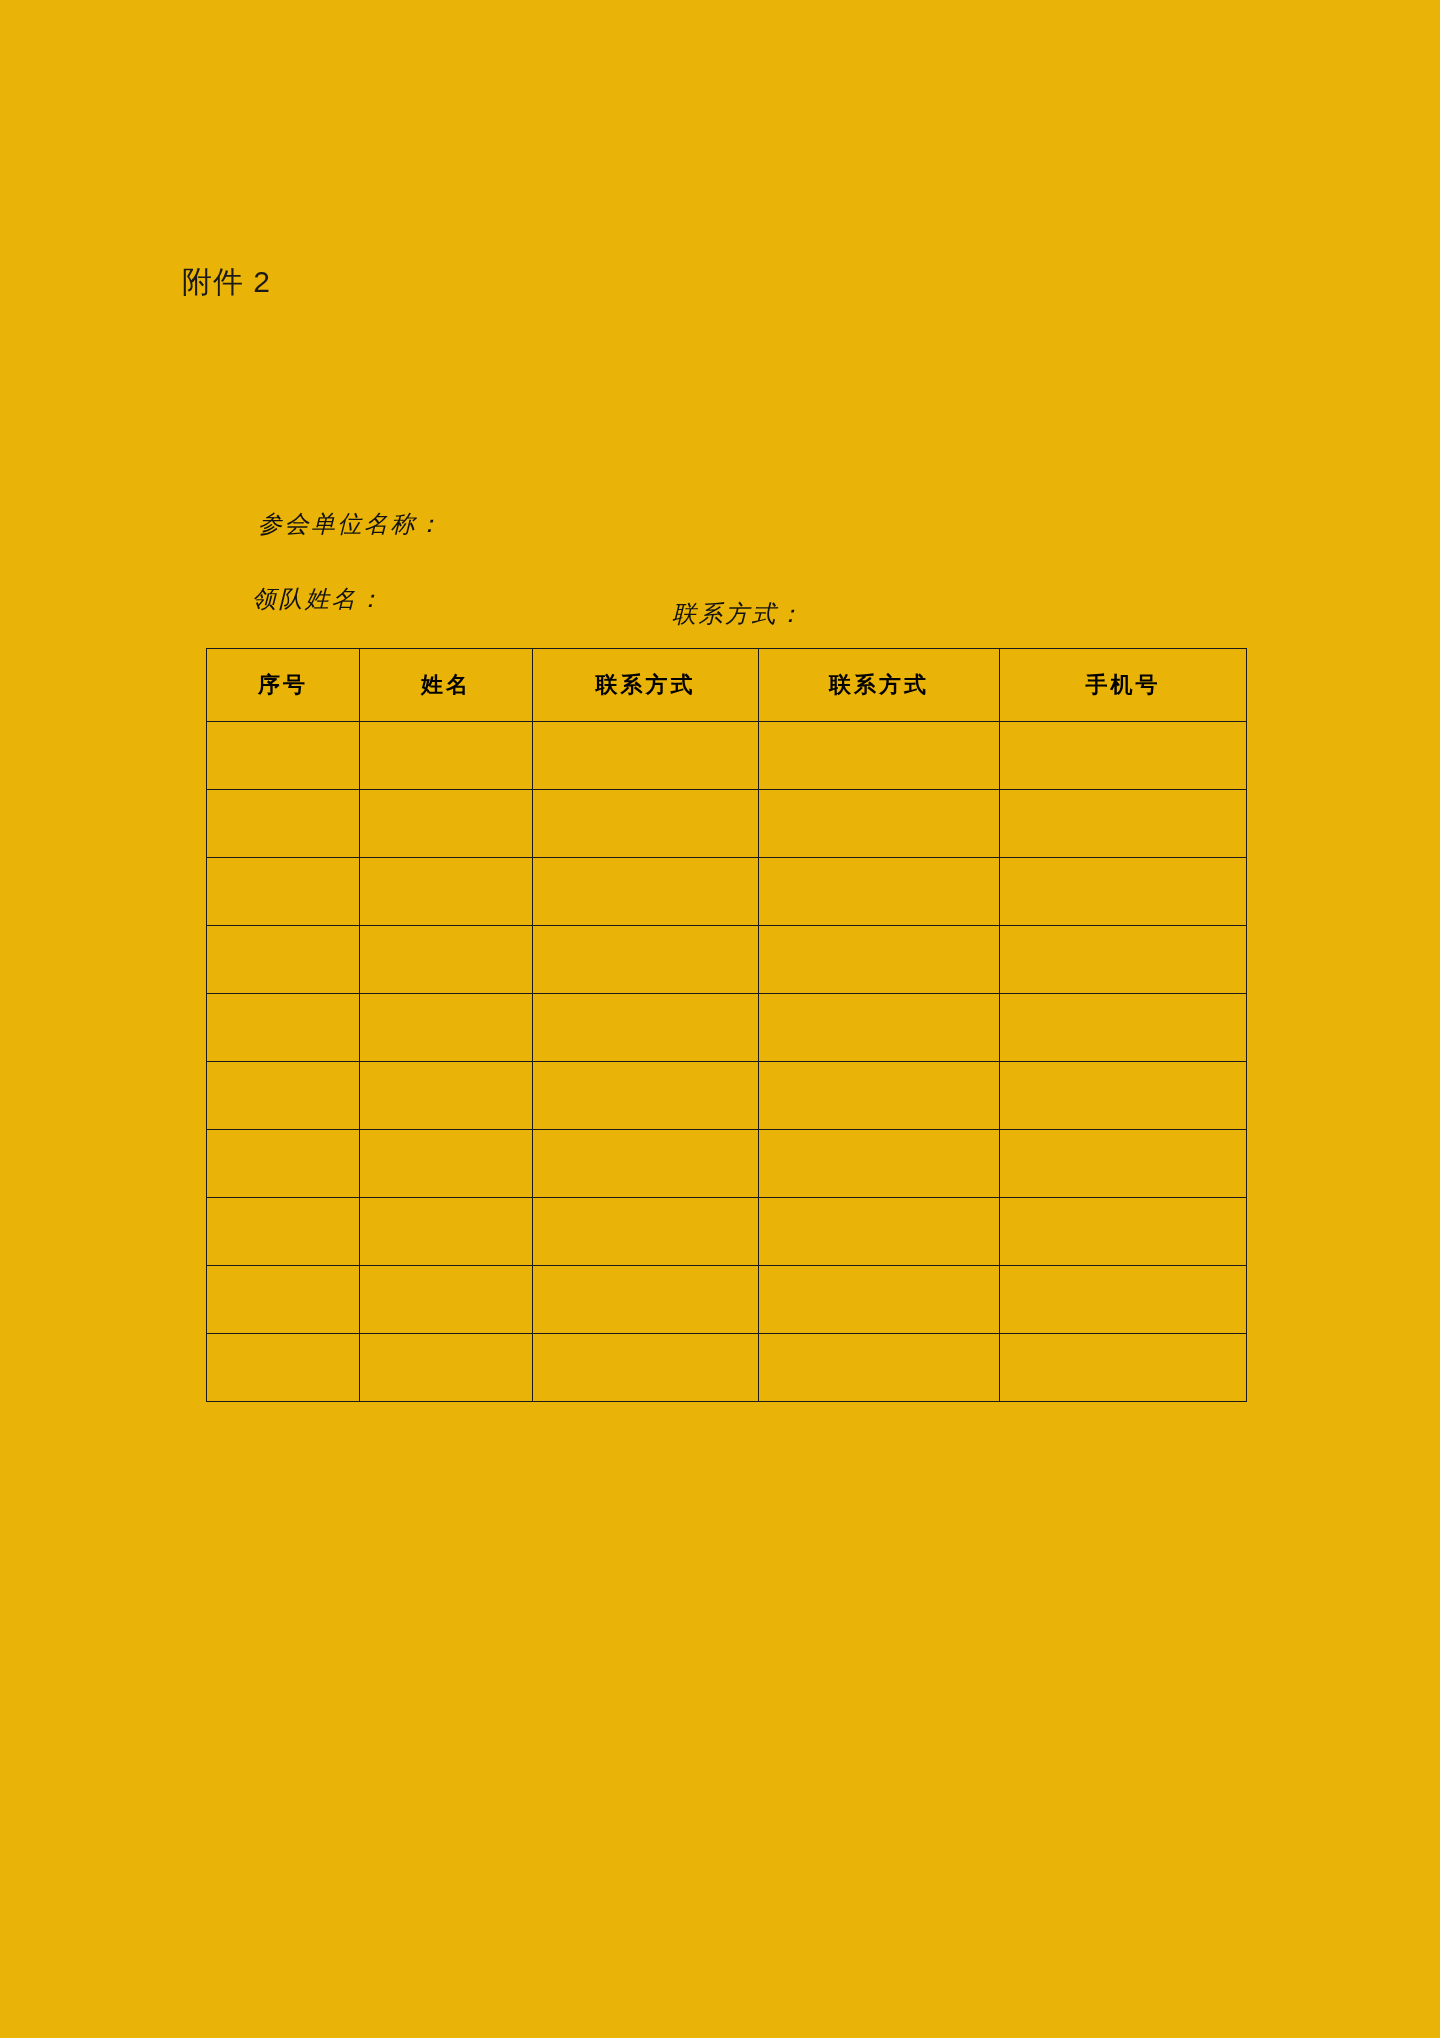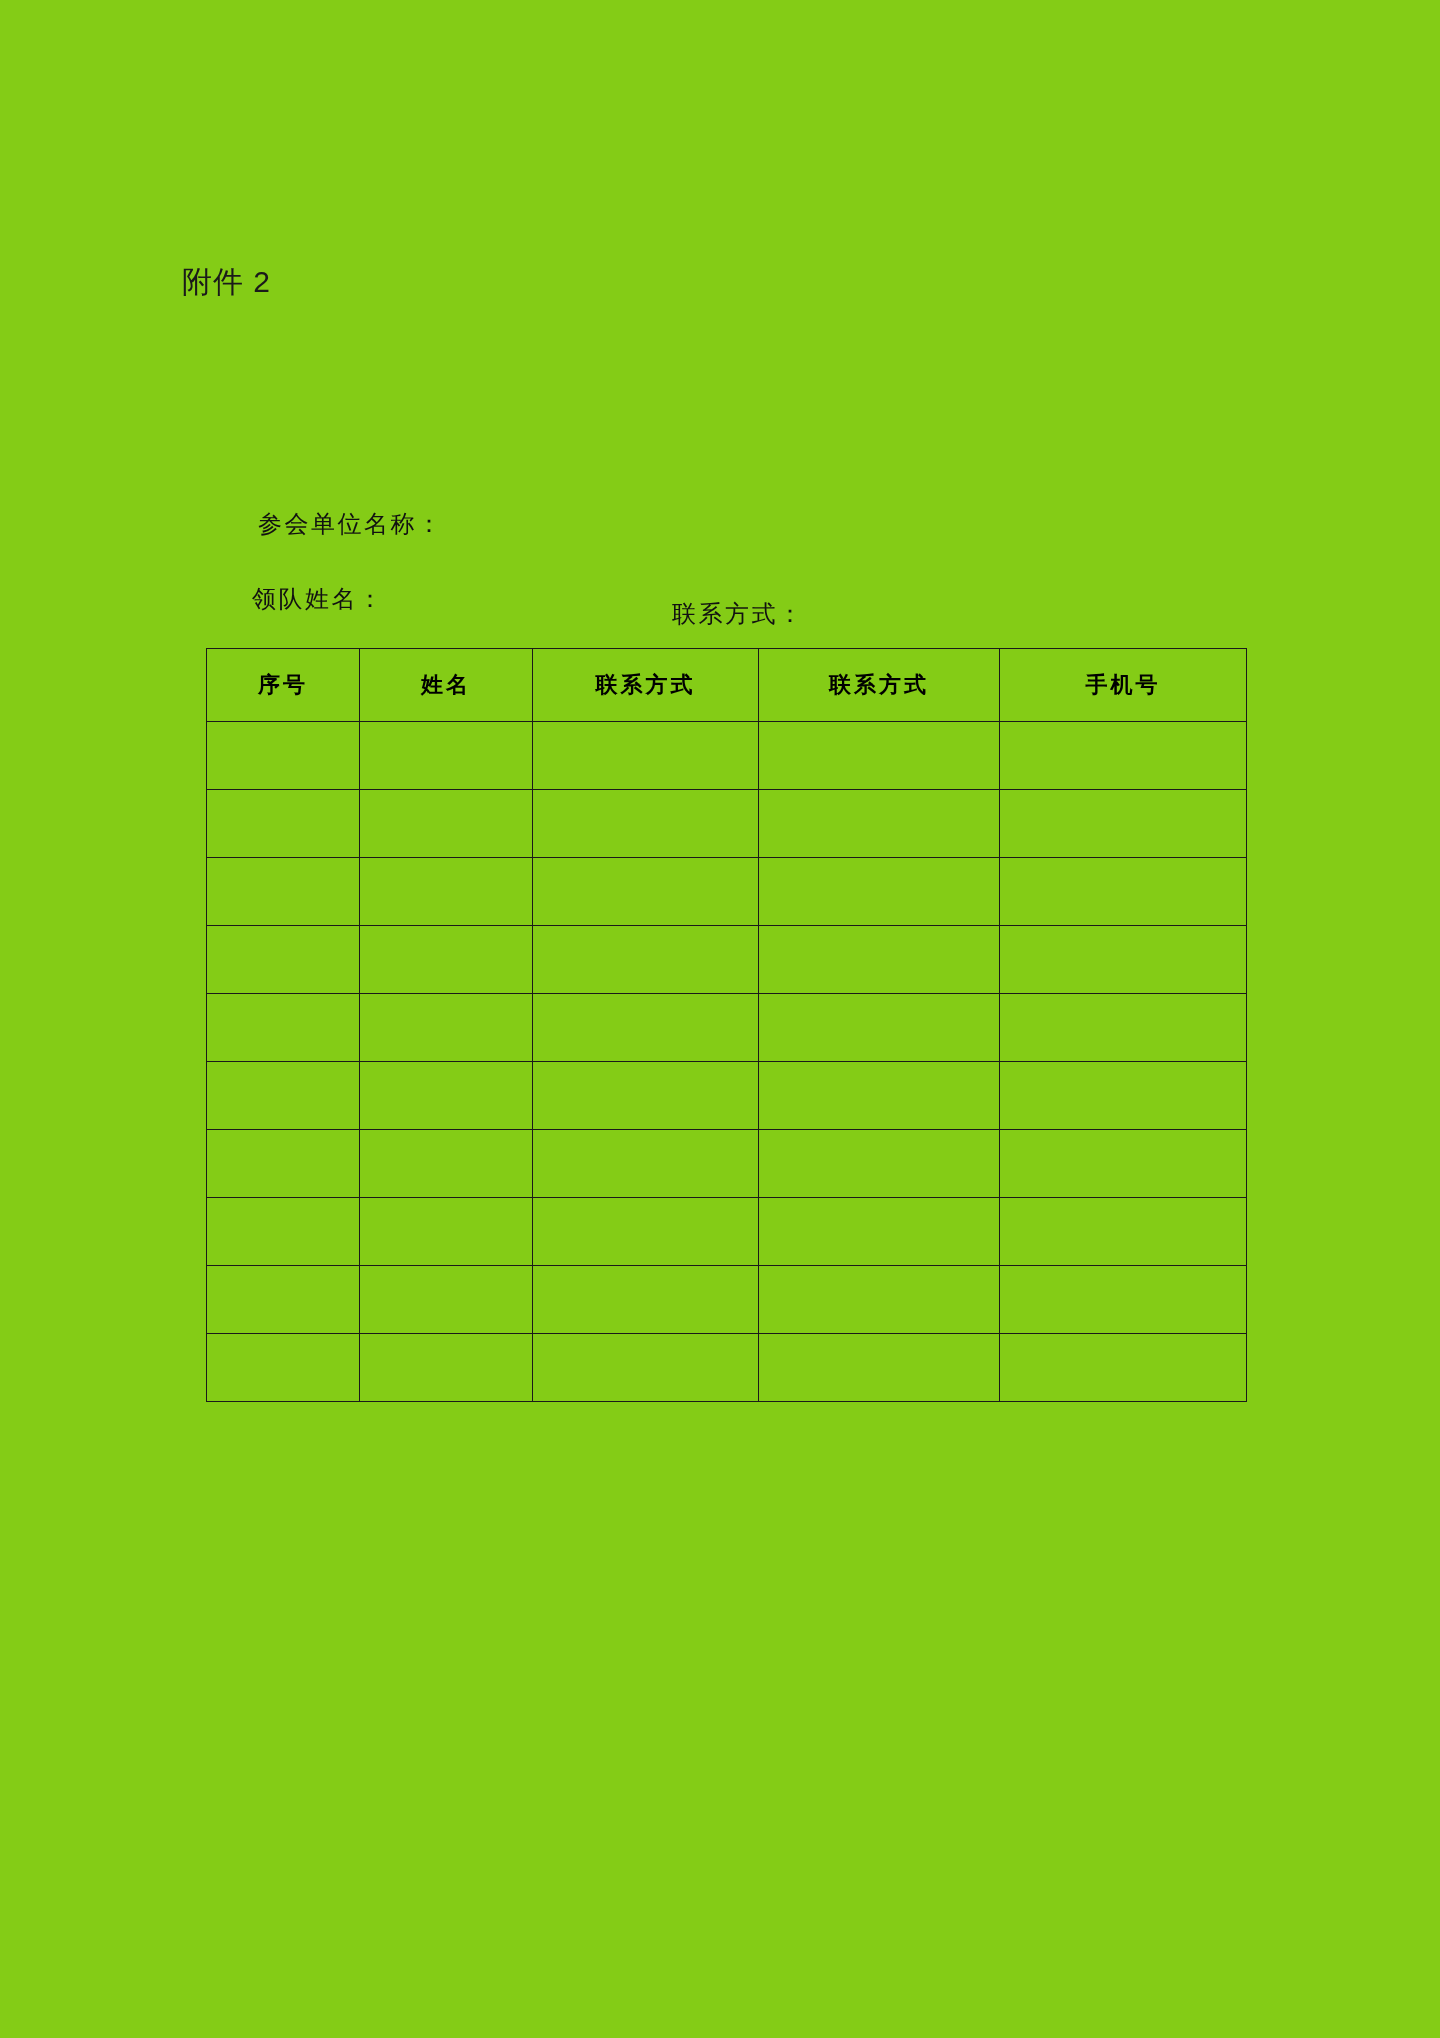--- a/index.html
+++ b/index.html
@@ -13,21 +13,21 @@
     font-family: "Liberation Serif", serif;
     color: #000000;
     position: relative;
     overflow: hidden;
   }
 
   .page {
     position: relative;
     width: 1440px;
     height: 2038px;
-    background: #84cc16;
+    background: #eab308;
   }
 
   .attachment-label {
     position: absolute;
     left: 182px;
     top: 262px;
     font-family: "Liberation Sans", sans-serif;
     font-size: 30px;
     letter-spacing: 1px;
     color: #1a1a1a;
@@ -51,20 +51,21 @@
     margin-left: 25px;
   }
 
   .field-line {
     position: absolute;
     font-family: "Liberation Serif", serif;
     font-size: 24px;
     letter-spacing: 2.5px;
     color: #111111;
     white-space: nowrap;
+    font-style: italic;
   }
   .field-unit {
     left: 258px;
     top: 508px;
   }
   .field-leader {
     left: 252px;
     top: 583px;
   }
   .field-contact {

